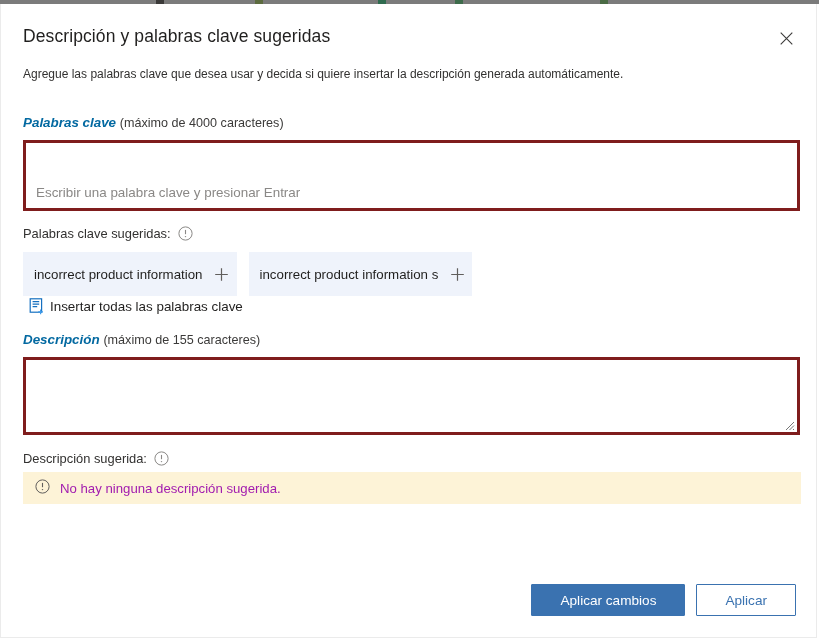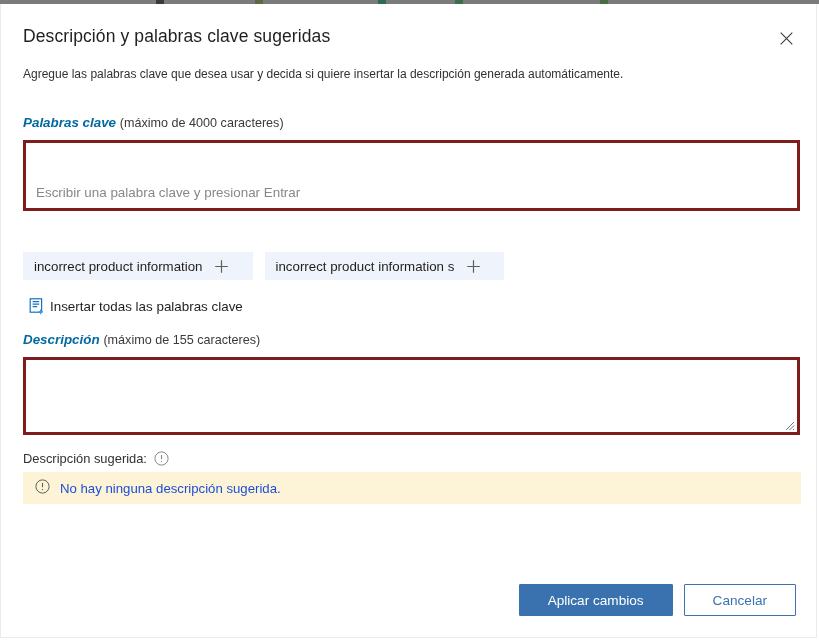--- a/index.html
+++ b/index.html
@@ -188,24 +188,24 @@
 
   .chips-row {
     position: absolute;
     left: 22px;
     top: 248px;
     display: flex;
     gap: 12px;
   }
   .chip {
     background: #eff3fb;
-    height: 28px;
-    display: flex;
-    align-items: center;
-    padding: 0 16px 0 11px;
+    height: 44px;
+    display: flex;
+    align-items: center;
+    padding: 0 0 0 11px;
     font-size: 13.3px;
     color: #201f1e;
     cursor: pointer;
     white-space: nowrap;
   }
   .chip .plus {
     display: inline-flex;
     align-items: center;
     justify-content: center;
     width: 30px;
@@ -235,21 +235,21 @@
     height: 32px;
     background: #fdf3d7;
     display: flex;
     align-items: center;
     padding-left: 12px;
     box-sizing: border-box;
     gap: 10px;
   }
   .warn-banner .txt {
     font-size: 13.2px;
-    color: #1d4ed8;
+    color: #a21caf;
     white-space: nowrap;
   }
 
   .dlg-footer {
     position: absolute;
     right: 20px;
     bottom: 21px;
     display: flex;
     gap: 11px;
   }
@@ -306,20 +306,30 @@
   <div class="field-label lbl-keywords">
     <span class="strong">Palabras clave</span>
     <span class="hint">(máximo de 4000 caracteres)</span>
   </div>
 
   <div class="text-box keywords-box">
     <input class="keywords-input" type="text" value="" style="">
     <div class="keywords-placeholder" style="display: block;">Escribir una palabra clave y presionar Entrar</div>
   </div>
 
+  <div class="sub-label lbl-suggested-keywords">
+    <span>Palabras clave sugeridas:</span>
+    <span class="info-icon">
+      <svg width="15" height="15" viewBox="0 0 15 15">
+        <circle cx="7.5" cy="7.5" r="6.6" fill="none" stroke="#8a8886" stroke-width="1"></circle>
+        <path d="M7.5 3.9 V8.2" stroke="#8a8886" stroke-width="1.1"></path>
+        <circle cx="7.5" cy="10.6" r="0.72" fill="#8a8886"></circle>
+      </svg>
+    </span>
+  </div>
 
   <div class="chips-row">
     <div class="chip">
       <span>incorrect product information</span>
       <span class="plus">
         <svg width="15" height="15" viewBox="0 0 15 15">
           <path d="M7.5 1.2 V13.8 M1.2 7.5 H13.8" stroke="#605e5c" stroke-width="1.2"></path>
         </svg>
       </span>
     </div>
@@ -375,16 +385,16 @@
         <circle cx="7.5" cy="7.5" r="6.6" fill="none" stroke="#605e5c" stroke-width="1"></circle>
         <path d="M7.5 3.9 V8.2" stroke="#605e5c" stroke-width="1.1"></path>
         <circle cx="7.5" cy="10.6" r="0.72" fill="#605e5c"></circle>
       </svg>
     </span>
     <span class="txt">No hay ninguna descripción sugerida.</span>
   </div>
 
   <div class="dlg-footer">
     <button class="btn btn-primary">Aplicar cambios</button>
-    <button class="btn btn-secondary">Cancelar</button>
+    <button class="btn btn-secondary">Aplicar</button>
   </div>
 
 </div>
 
 </body></html>

